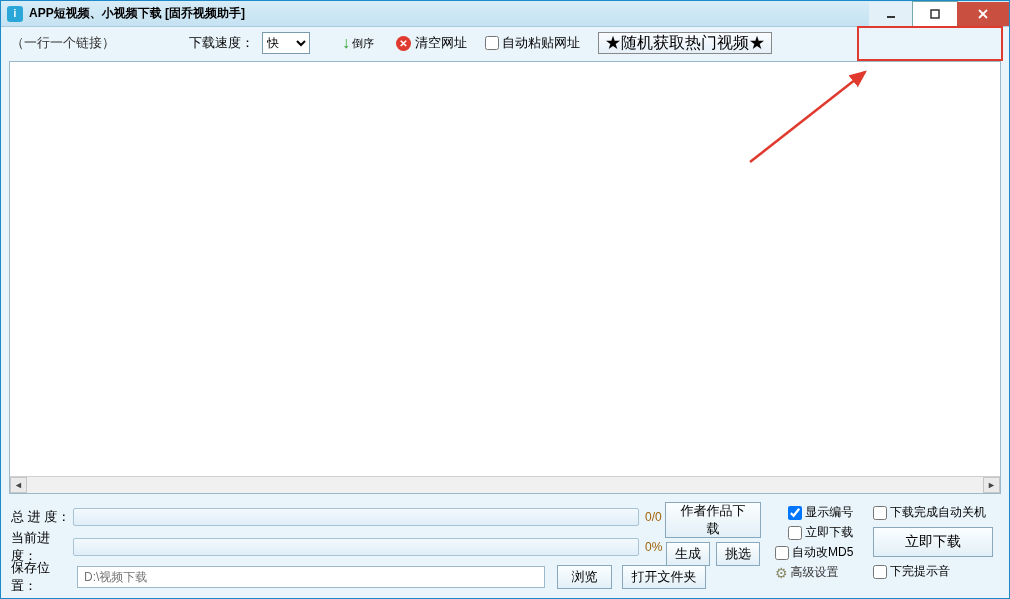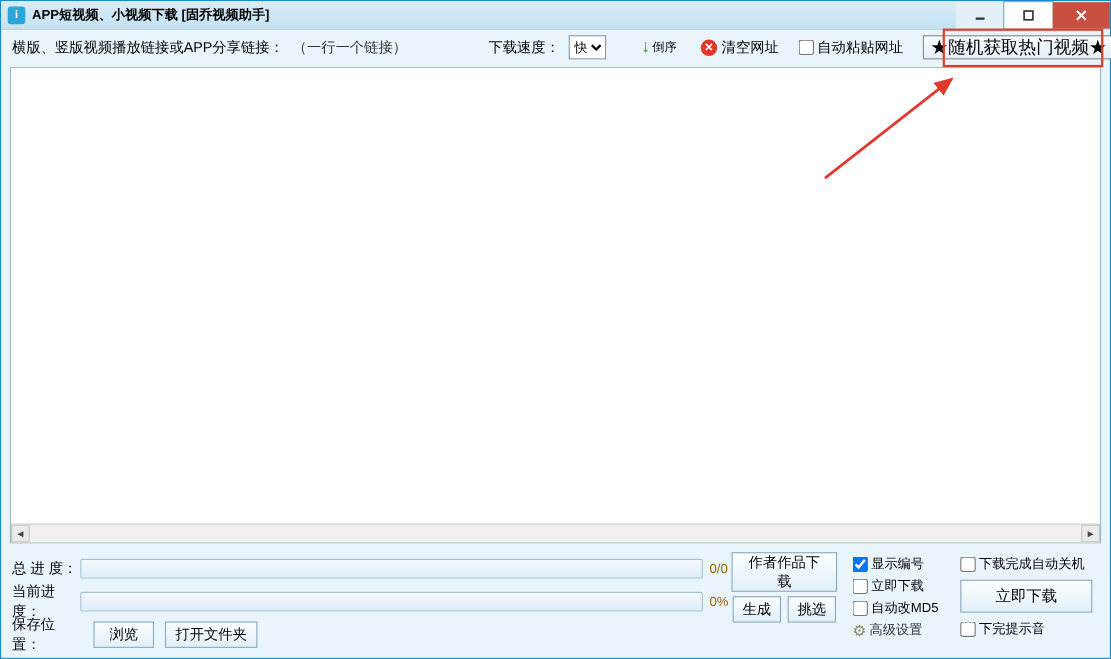--- a/index.html
+++ b/index.html
@@ -41,21 +41,21 @@
 .progress.small { width: 566px; }
 .prog-text { margin-left: 6px; font-size: 12px; color: #a16207; }
 .path-input { width: 468px; height: 22px; border: 1px solid #9cb9cc; background: #fff; color: #888; font-size: 12px; padding: 0 6px; }
 .btn { height: 26px; padding: 0 10px; border: 1px solid #8aa8bd; background: linear-gradient(to bottom, #fbfeff, #e2eff7); cursor: pointer; font-size: 13px; display: inline-flex; align-items: center; justify-content: center; text-align: center; }
 .btn.small { height: 24px; padding: 0 7px; }
 .btn.big { height: 30px; width: 120px; font-size: 14px; }
 .col-mid { position: absolute; left: 662px; top: 2px; width: 100px; display: flex; flex-direction: column; align-items: center; gap: 4px; }
 .col-mid .btn { width: 96px; }
 .col-mid .sub-row { display: flex; gap: 6px; }
 .col-chk { position: absolute; left: 774px; top: 4px; display: flex; flex-direction: column; gap: 3px; font-size: 12px; }
-.col-chk label { display: flex; align-items: center; }
+.col-chk label { display: flex; align-items: center; justify-content: flex-end; }
 .col-chk input { margin-right: 3px; width: 14px; height: 14px; }
 .adv-link { display: flex; align-items: center; cursor: pointer; color: #333; }
 .adv-link .gear { color: #8a8a66; margin-right: 3px; font-size: 14px; }
 .col-right { position: absolute; left: 872px; top: 4px; width: 128px; display: flex; flex-direction: column; gap: 6px; font-size: 12px; }
 .col-right label { display: flex; align-items: center; }
 .col-right input[type=checkbox] { margin-right: 3px; width: 14px; height: 14px; }
 .browse-row { display: flex; align-items: center; gap: 4px; }
 .browse-row .btn { height: 24px; }
 </style>
 </head>
@@ -79,21 +79,20 @@
       <div class="win-btn close">
         <svg width="12" height="12">
             <line x1="2" y1="2" x2="10" y2="10" stroke="#fff" stroke-width="1.8"></line>
             <line x1="10" y1="2" x2="2" y2="10" stroke="#fff" stroke-width="1.8"></line>
           </svg>
       </div>
     </div>
   </div>
 
   <div class="toolbar">
-    <span class="label-main">横版、竖版视频播放链接或APP分享链接：</span>
     <span class="hint">（一行一个链接）</span>
     <span class="speed-label">下载速度：</span>
     <select class="speed">
       <option>快</option>
     </select>
     <div class="reverse-btn">
       <span class="arrow-green">↓</span>
       <span class="r-text">倒序</span>
     </div>
     <div class="clear-btn">
@@ -122,20 +121,21 @@
       <div class="progress"></div>
       <span class="prog-text">0/0</span>
     </div>
     <div class="row">
       <span class="lbl">当前进度：</span>
       <div class="progress small"></div>
       <span class="prog-text">0%</span>
     </div>
     <div class="row browse-row">
       <span class="lbl">保存位置：</span>
+      <input class="path-input" type="text" placeholder="D:\视频下载" style="">
       <button class="btn small" style="margin-left:8px;width:55px">浏览</button>
       <button class="btn small" style="margin-left:6px;width:84px">打开文件夹</button>
     </div>
 
     <div class="col-mid">
       <button class="btn" style="height:36px">作者作品下载</button>
       <div class="sub-row">
         <button class="btn small" style="width:44px">生成</button>
         <button class="btn small" style="width:44px">挑选</button>
       </div>

